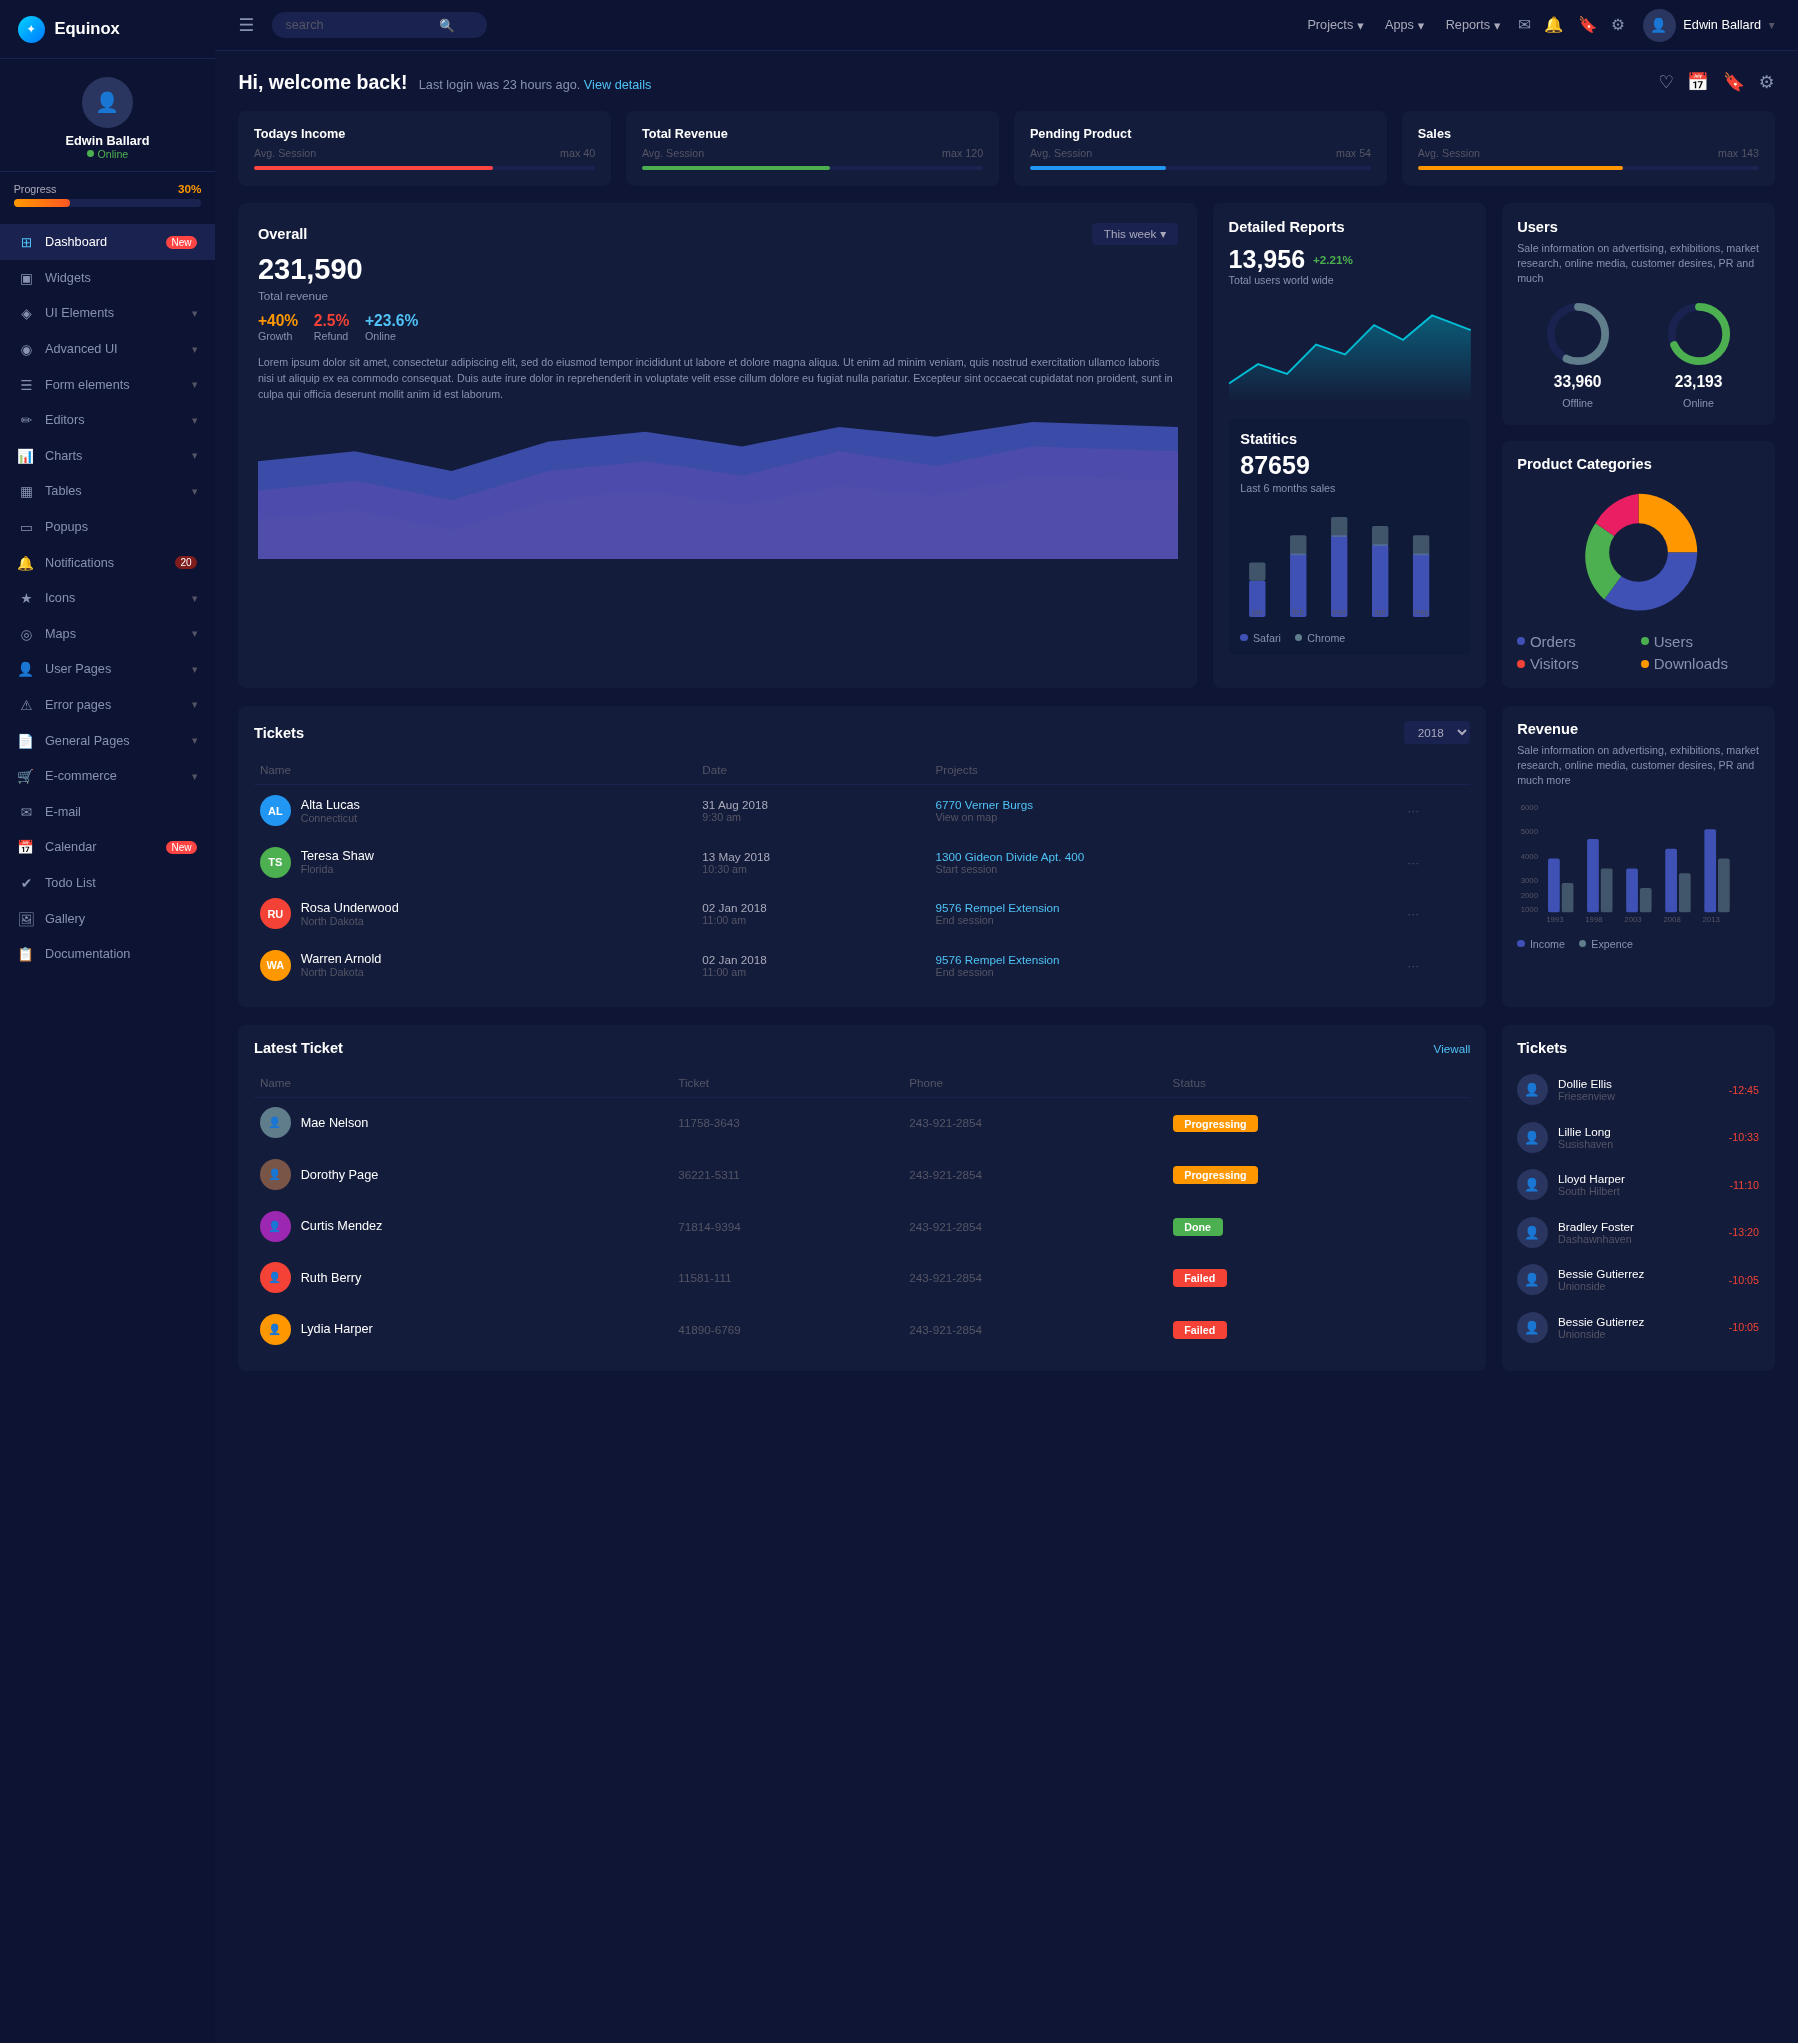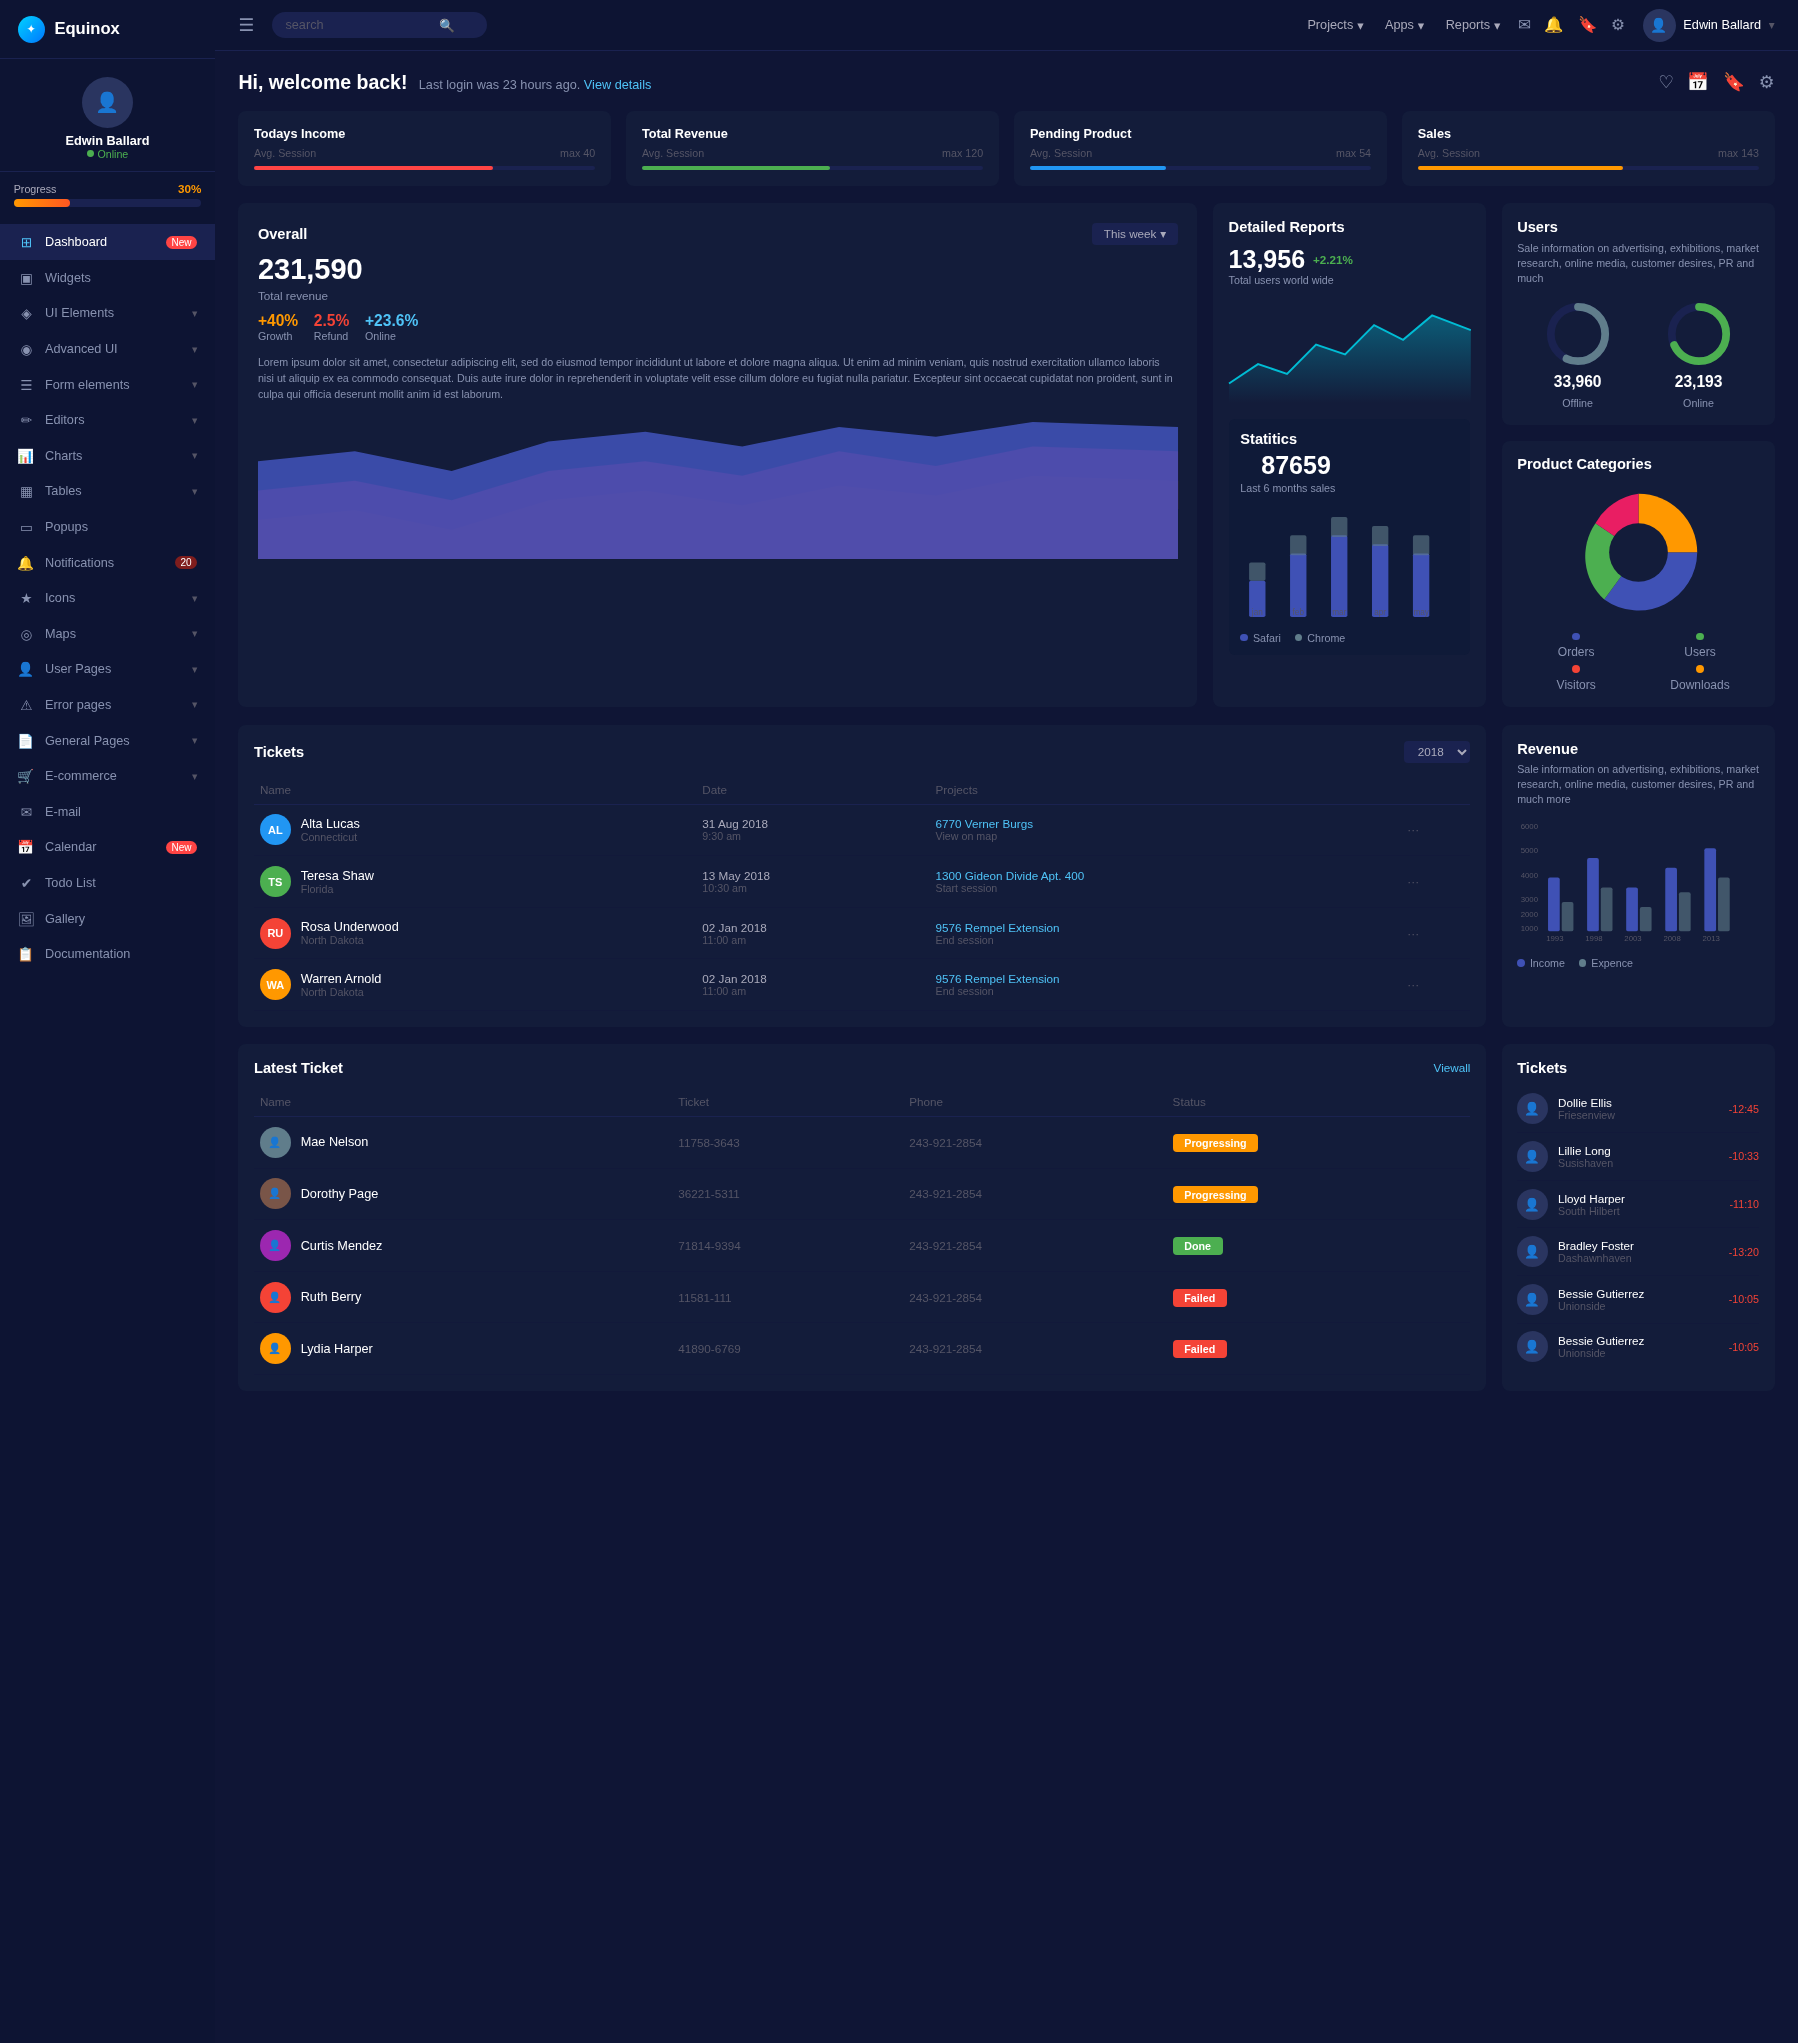--- a/index.html
+++ b/index.html
@@ -105,33 +105,33 @@
     
     .users-card { background: #131c3a; border-radius: 7.8px; padding: 15.6px; }
     .users-desc { font-size: 10.7px; color: #8892b0; margin-bottom: 13.7px; line-height: 1.4; }
     .users-circles { display: flex; justify-content: space-around; align-items: center; }
     .donut-wrap { display: flex; flex-direction: column; align-items: center; gap: 5.9px; }
     .donut-label { font-size: 10.7px; color: #8892b0; }
     .donut-value { font-size: 15.6px; font-weight: 700; color: #fff; }
 
     
     .stats-card { background: #131c3a; border-radius: 7.8px; padding: 15.6px; }
-    .stats-value { font-size: 25px; font-weight: 700; color: #fff; margin-bottom: 2px; margin-left: 21px; }
+    .stats-value { font-size: 25px; font-weight: 700; color: #fff; margin-bottom: 2px; }
     .stats-label { font-size: 10.7px; color: #8892b0; margin-bottom: 9.8px; }
     .bar-legend { display: flex; gap: 13.7px; margin-top: 7.8px; }
     .legend-item { display: flex; align-items: center; gap: 4.9px; font-size: 10.7px; color: #8892b0; }
     .legend-dot { width: 7.8px; height: 7.8px; border-radius: 50%; }
     .legend-dot.blue { background: #3f51b5; }
     .legend-dot.gray { background: #607d8b; }
 
     
     .prod-cat-card { background: #131c3a; border-radius: 7.8px; padding: 15.6px; }
     .pie-wrap { display: flex; justify-content: center; margin: 11.7px 0; }
     .pie-legend { display: grid; grid-template-columns: 1fr 1fr; gap: 5.9px; }
-    .pie-legend-item { display: flex; align-items: center; gap: 4.9px; font-size: 12px; color: #8892b0; flex-direction: column; }
+    .pie-legend-item { display: flex; align-items: center; gap: 4.9px; font-size: 15px; color: #8892b0; }
     .pie-dot { width: 7.8px; height: 7.8px; border-radius: 50%; }
     .pie-dot.blue { background: #3f51b5; }
     .pie-dot.green { background: #4caf50; }
     .pie-dot.red { background: #f44336; }
     .pie-dot.orange { background: #ff9800; }
 
     
     .bottom-grid { display: grid; grid-template-columns: 1fr 273px; gap: 15.6px; margin-bottom: 17.6px; }
 
     

